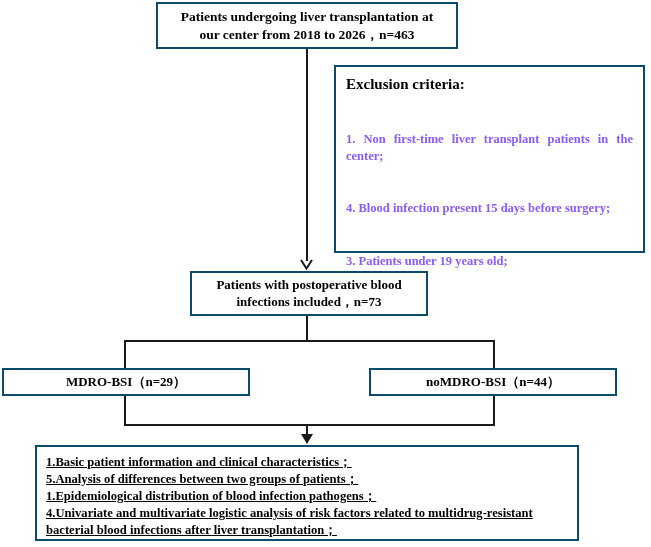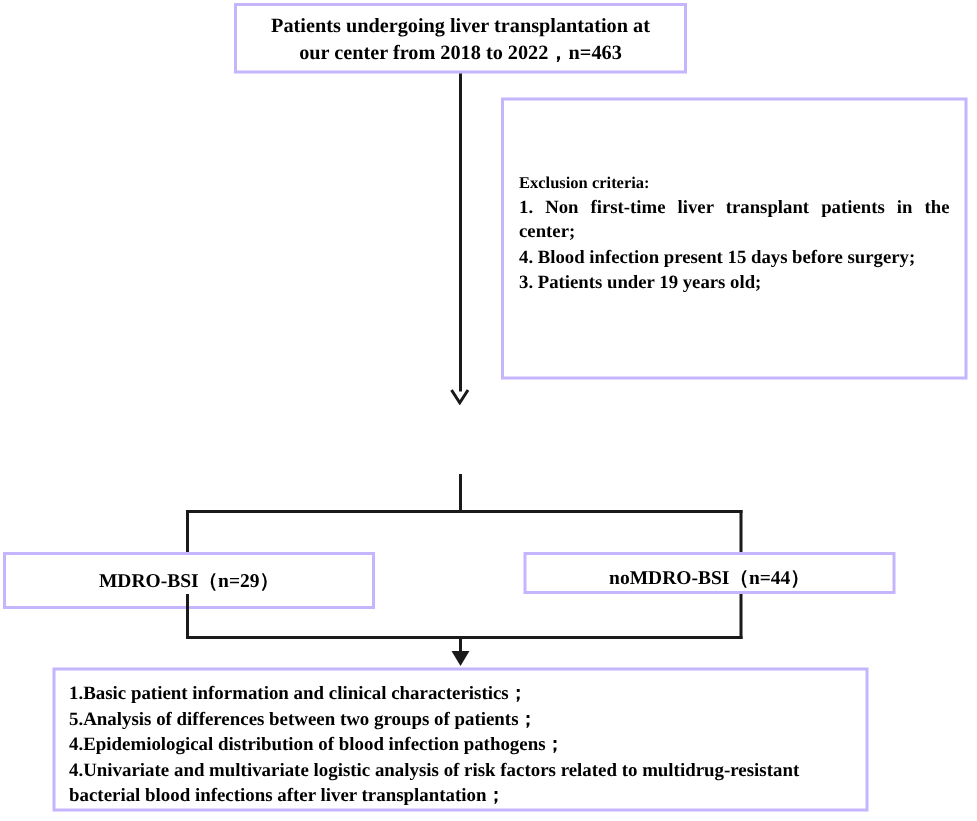--- a/index.html
+++ b/index.html
@@ -11,21 +11,21 @@
     position: relative;
     width: 651px;
     height: 547px;
     background: #ffffff;
     font-family: "Liberation Serif", "DejaVu Serif", serif;
     overflow: hidden;
   }
   .box {
     position: absolute;
     box-sizing: border-box;
-    border: 2px solid #c4b5fd;
+    border: 2px solid #0c4a6e;
     background: #ffffff;
     display: flex;
     flex-direction: column;
     justify-content: center;
   }
   .box-center {
     align-items: center;
     text-align: center;
   }
   .box-left {
@@ -44,51 +44,52 @@
   }
   #box-top .box-title { font-size: 13.5px; padding: 0 8px; }
 
   
   #box-exclusion {
     left: 334px; top: 65px; width: 311px; height: 188px;
     justify-content: flex-start;
     padding: 8px 10px 6px 10px;
   }
   #box-exclusion .crit-head {
-    font-size: 11px; font-weight: bold; color: #000; line-height: 1.33; margin-top: 40px;
+    font-size: 15px; font-weight: bold; color: #000; line-height: 1.33;
   }
   #box-exclusion .crit-item {
-    font-size: 12.5px; font-weight: bold; color: #000000; line-height: 1.33;
+    font-size: 12.5px; font-weight: bold; color: #8b5cf6; line-height: 1.33;
     text-align: justify;
     text-align-last: left;
+    margin-top: 36px;
   }
 
   
   #box-included {
     left: 190px; top: 271px; width: 238px; height: 45px;
   }
   #box-included .box-title { font-size: 13px; padding: 0 6px; }
 
   
   #box-mdro {
-    left: 2px; top: 368px; width: 248px; height: 38px;
+    left: 2px; top: 368px; width: 248px; height: 28px;
   }
   #box-nomdro {
-    left: 349px; top: 368px; width: 248px; height: 28px; justify-content: flex-end;
+    left: 369px; top: 368px; width: 248px; height: 28px;
   }
   #box-mdro .box-title, #box-nomdro .box-title { font-size: 13px; }
 
   
   #box-outcomes {
     left: 35px; top: 445px; width: 544px; height: 96px;
     justify-content: flex-start;
     padding: 7px 9px 6px 9px;
   }
   #box-outcomes .out-item {
-    font-size: 12.6px; font-weight: bold; color: #000; line-height: 1.345;
+    font-size: 12.6px; font-weight: bold; color: #000; line-height: 1.345; text-decoration: underline;
   }
 
   
   .vline {
     position: absolute;
     width: 2px;
     background: #1a1a1a;
   }
   .hline {
     position: absolute;
@@ -108,37 +109,41 @@
   }
   .arrowhead-open svg { display: block; }
 </style>
 </head>
 <body>
 
 <div id="flowchart">
 
   <div class="box box-center" id="box-top">
     <div class="box-title">Patients undergoing liver transplantation at</div>
-    <div class="box-title">our center from 2018 to 2022，n=463</div>
+    <div class="box-title">our center from 2018 to 2026，n=463</div>
   </div>
 
   <div class="vline" style="left:306px; top:49px; height:212px;"></div>
   <div class="arrowhead-open" style="left:300px; top:259px;">
     <svg width="13" height="11" viewBox="0 0 13 11">
       <polyline points="1,1 6.5,9.5 12,1" fill="none" stroke="#1a1a1a" stroke-width="2"></polyline>
     </svg>
   </div>
 
   <div class="box box-left" id="box-exclusion">
     <div class="crit-head">Exclusion criteria:</div>
     <div class="crit-item">1. Non first-time liver transplant patients in the center;</div>
     <div class="crit-item">4. Blood infection present 15 days before surgery;</div>
     <div class="crit-item">3. Patients under 19 years old;</div>
   </div>
 
+  <div class="box box-center" id="box-included">
+    <div class="box-title">Patients with postoperative blood</div>
+    <div class="box-title">infections included，n=73</div>
+  </div>
 
   <div class="vline" style="left:306px; top:316px; height:26px;"></div>
   <div class="hline" style="left:124px; top:340px; width:371px;"></div>
   <div class="vline" style="left:124px; top:340px; height:29px;"></div>
   <div class="vline" style="left:493px; top:340px; height:29px;"></div>
 
   <div class="box box-center" id="box-mdro">
     <div class="box-title">MDRO-BSI（n=29）</div>
   </div>
   <div class="box box-center" id="box-nomdro">
@@ -147,17 +152,17 @@
 
   <div class="vline" style="left:124px; top:396px; height:30px;"></div>
   <div class="vline" style="left:493px; top:396px; height:30px;"></div>
   <div class="hline" style="left:124px; top:424px; width:371px;"></div>
   <div class="vline" style="left:306px; top:424px; height:17px;"></div>
   <div class="arrowhead" style="left:301px; top:434px;"></div>
 
   <div class="box box-left" id="box-outcomes">
     <div class="out-item">1.Basic patient information and clinical characteristics；</div>
     <div class="out-item">5.Analysis of differences between two groups of patients；</div>
-    <div class="out-item">4.Epidemiological distribution of blood infection pathogens；</div>
+    <div class="out-item">1.Epidemiological distribution of blood infection pathogens；</div>
     <div class="out-item">4.Univariate and multivariate logistic analysis of risk factors related to multidrug-resistant bacterial blood infections after liver transplantation；</div>
   </div>
 
 </div>
 
 </body></html>

